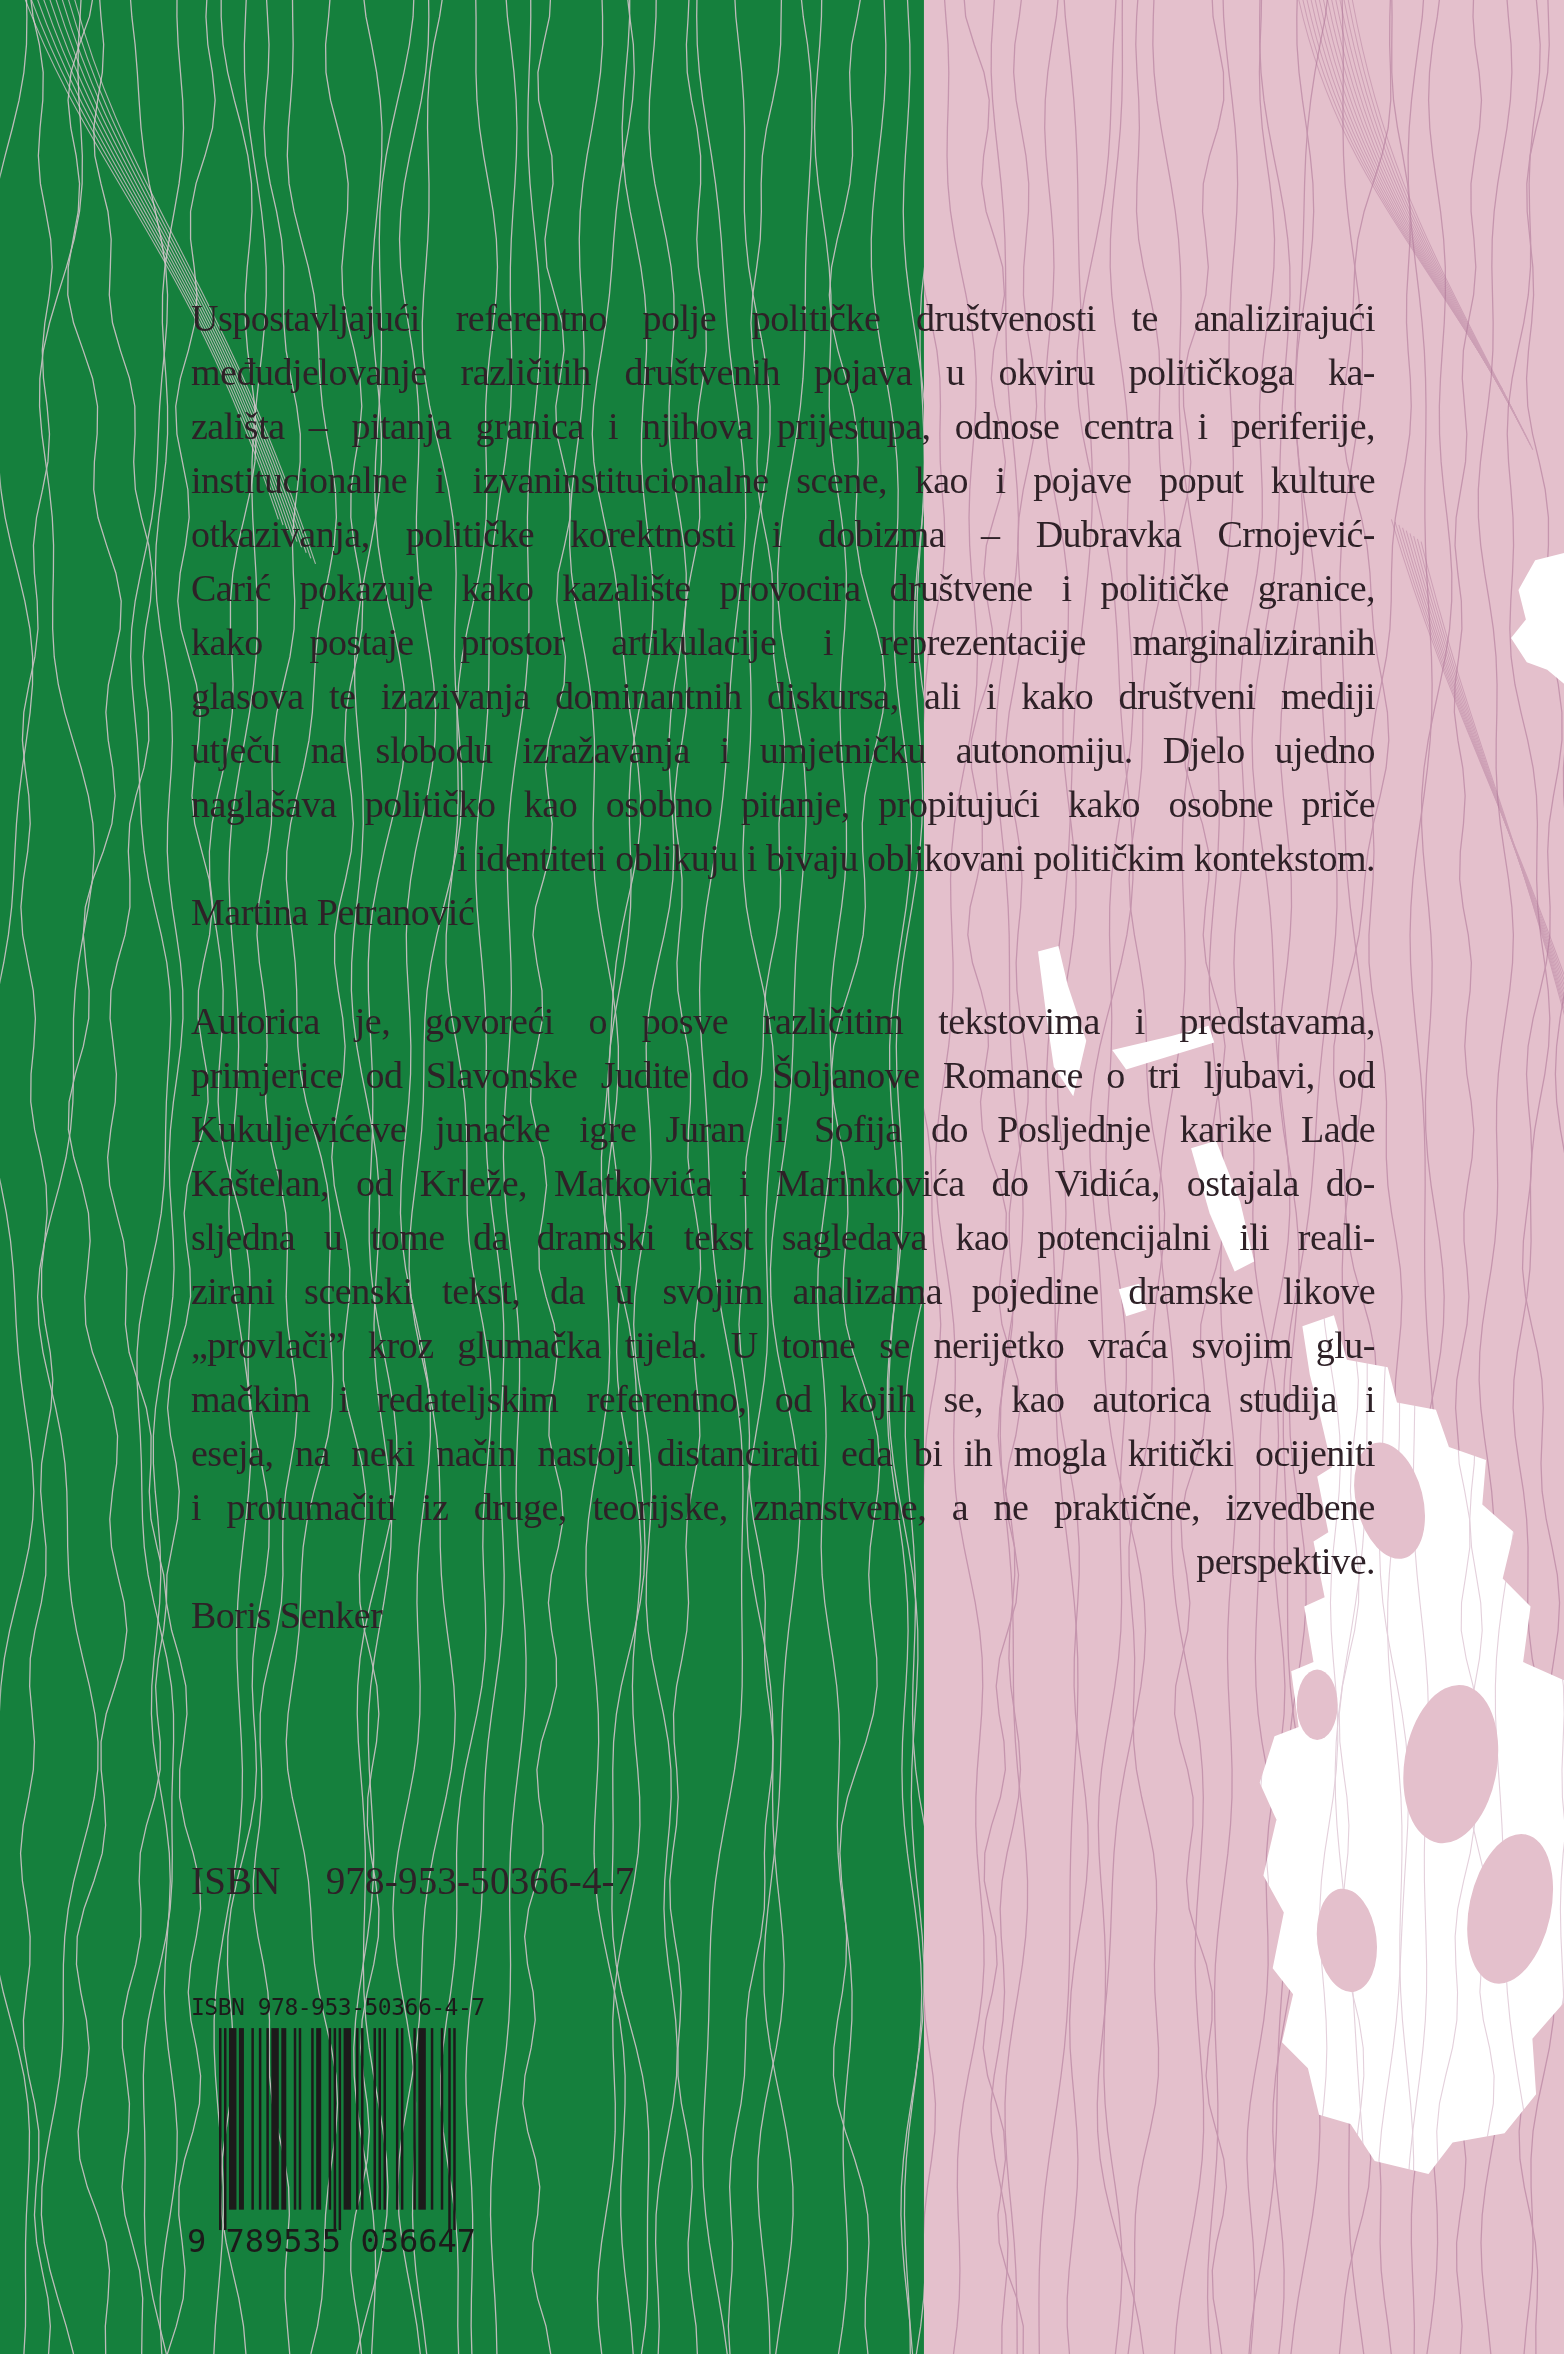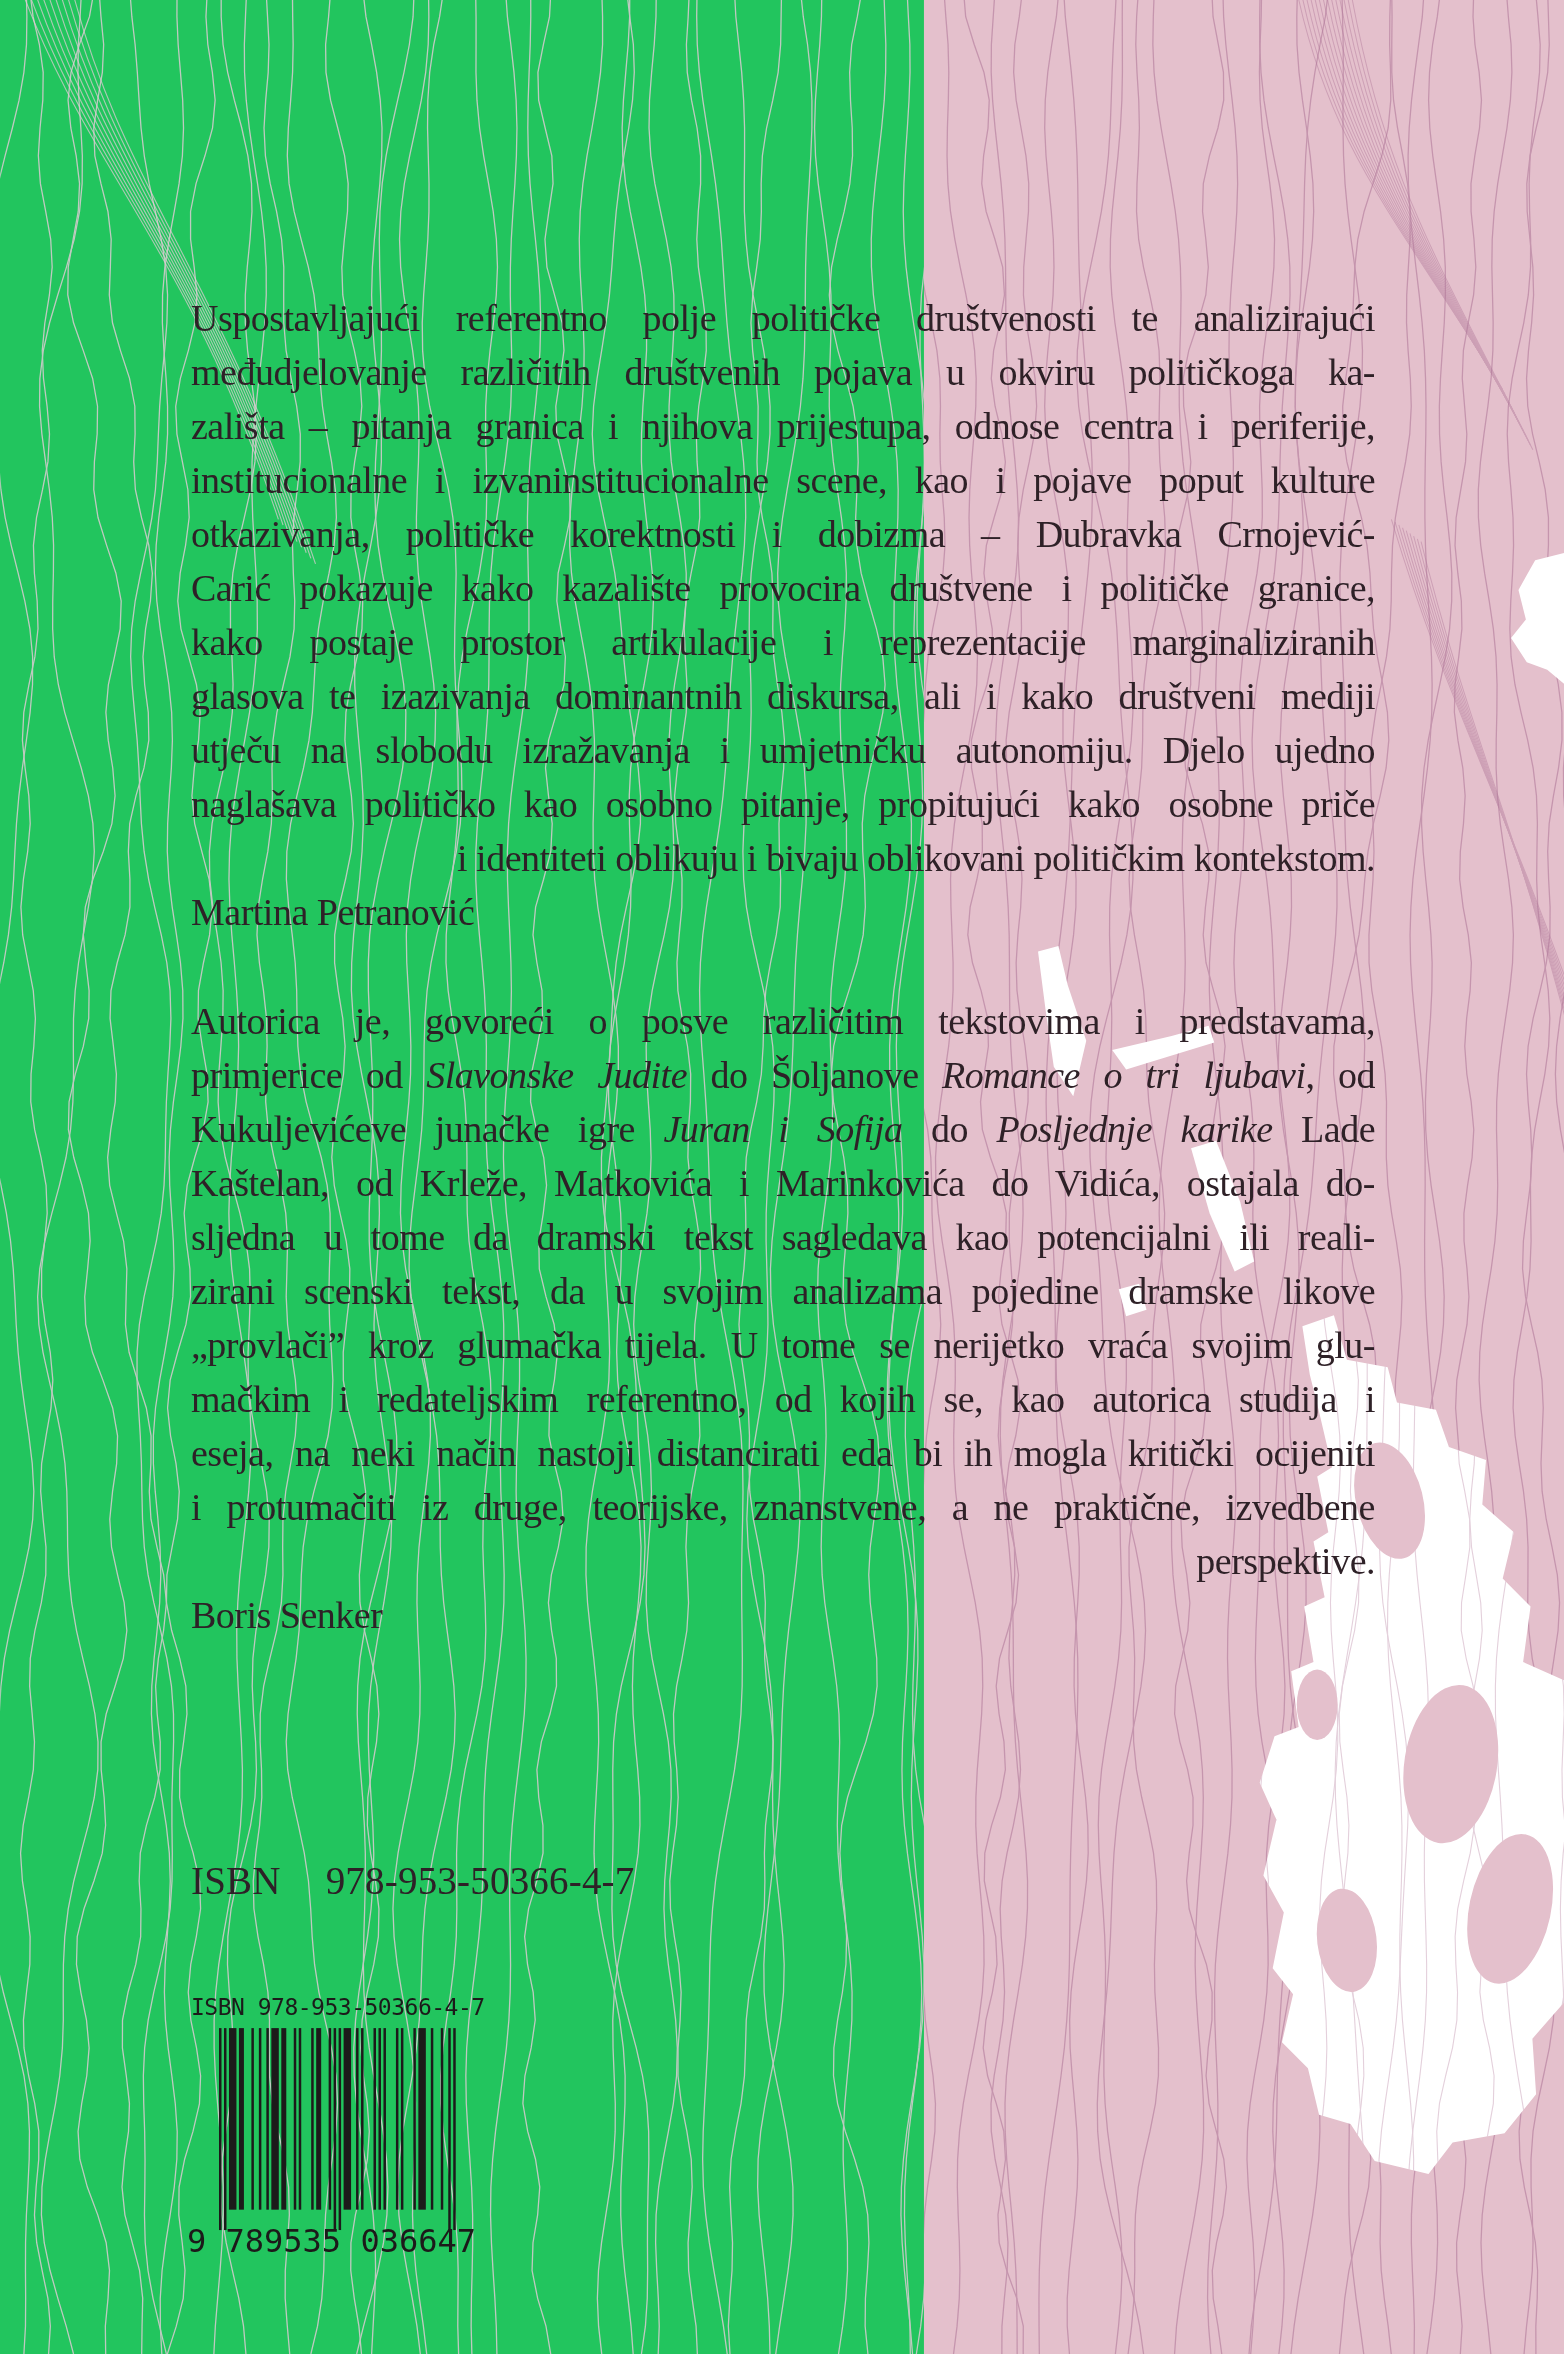--- a/index.html
+++ b/index.html
@@ -1,34 +1,34 @@
 <!DOCTYPE html>
 <html style="font-size:15px"><head>
 <meta charset="utf-8">
 <style>
   html,body{margin:0;padding:0;background:#888;}
   .page{
     position:relative;width:1565px;height:2354px;overflow:hidden;
-    background:#22c55e;font-family:"Liberation Serif","DejaVu Serif",serif;
+    background:#15803d;font-family:"Liberation Serif","DejaVu Serif",serif;
   }
   svg.bg{position:absolute;left:0;top:0;width:1565px;height:2354px;}
   .quote{
     position:absolute;left:191px;width:1184px;
     font-size:38px;line-height:54px;letter-spacing:-0.5px;
     color:#2e2127;
   }
   .q1{top:291px;}
   .q2{top:994px;}
   .jline{
     text-align:justify;text-align-last:justify;
     height:54px;overflow:hidden;
   }
   .jline.last{text-align:right;text-align-last:auto;}
   .attr{height:54px;text-align:left;}
-  .it{font-style:italic;}
+  .it{}
   .isbn{
     position:absolute;left:191px;top:1851px;
     font-size:39px;line-height:60px;color:#2e2127;letter-spacing:0.2px;
   }
   .isbn .lab1{margin-right:45px;}
   .isbn .lab2{margin-right:24px;}
   .bc-label{
     position:absolute;left:191px;top:1994px;
     font-family:"DejaVu Sans Mono","Liberation Mono",monospace;
     font-size:23px;letter-spacing:-0.5px;color:#1c1a1a;white-space:nowrap;

